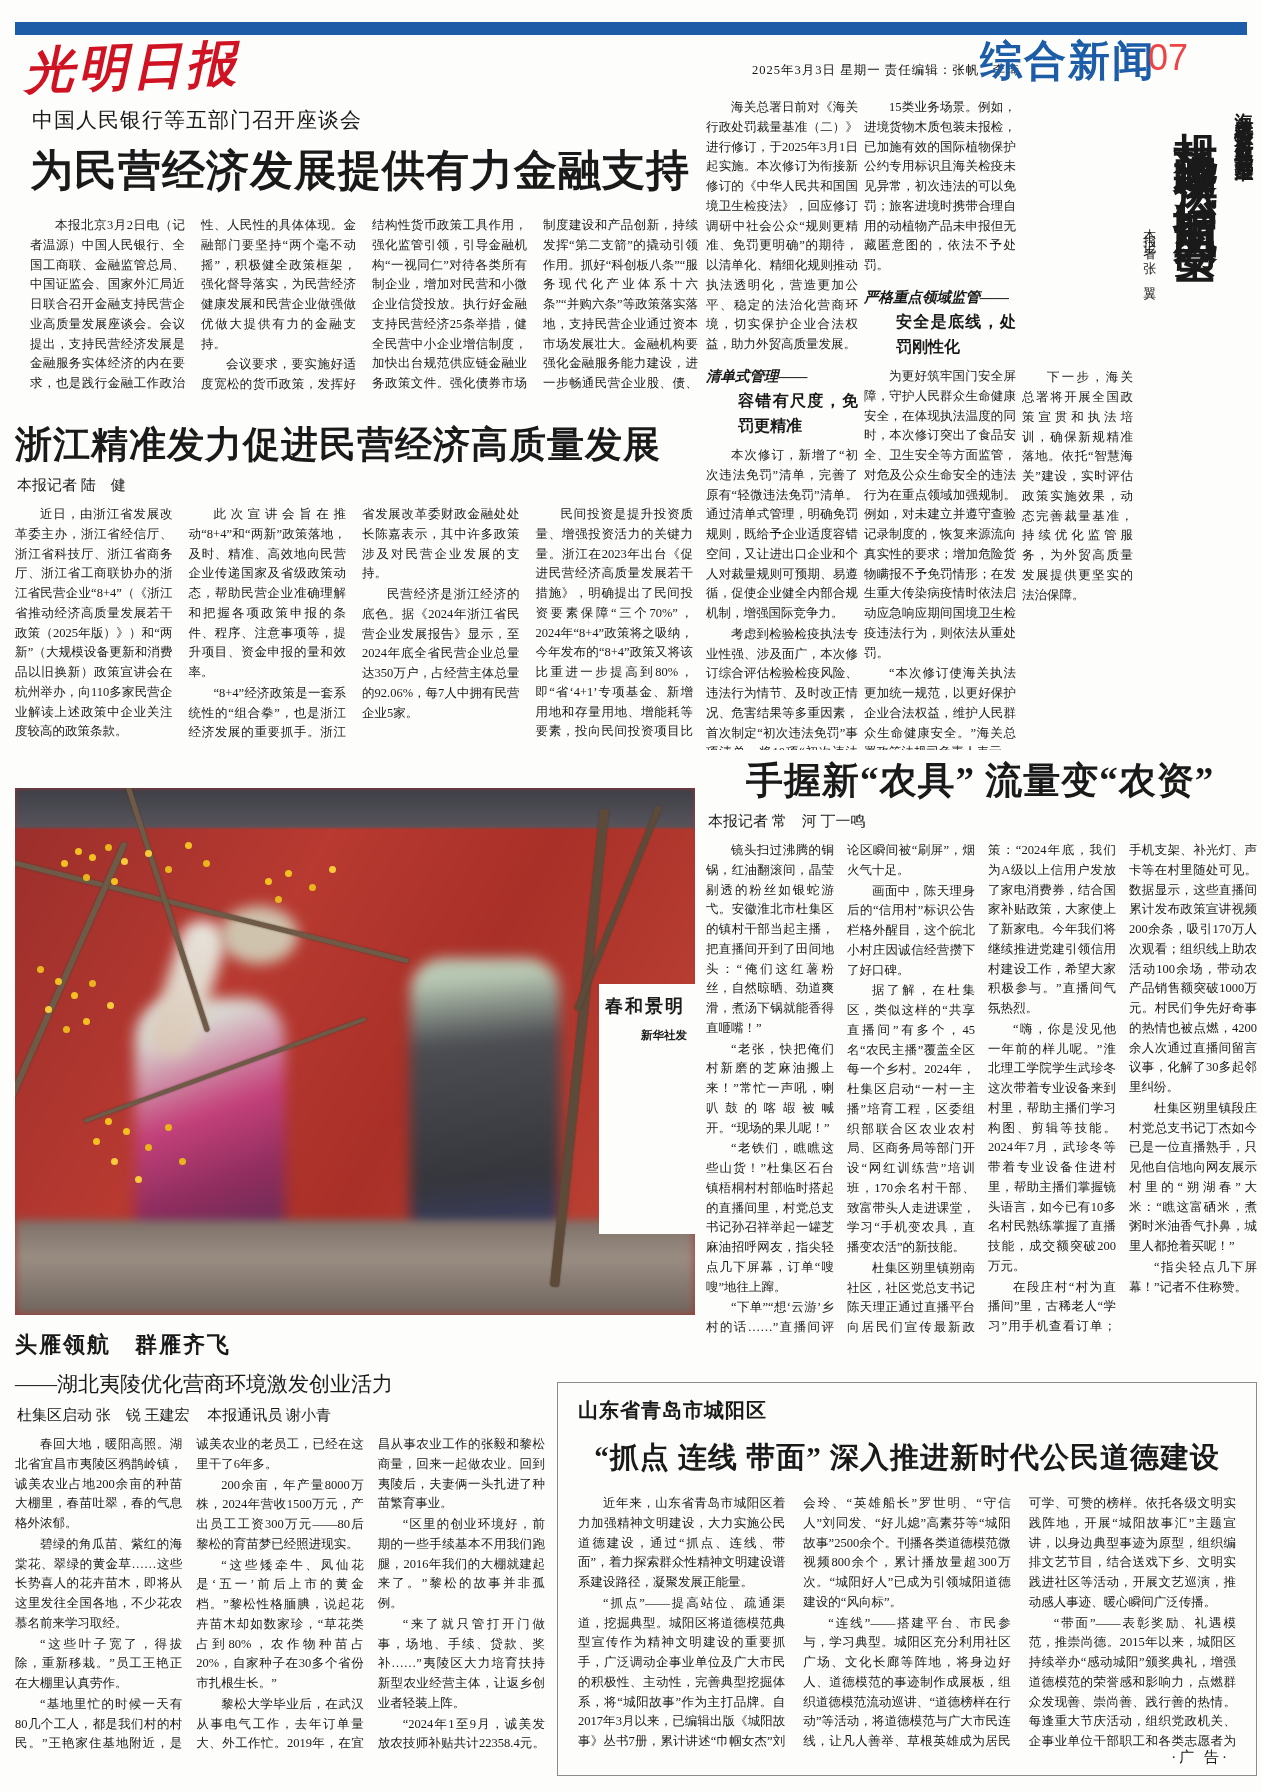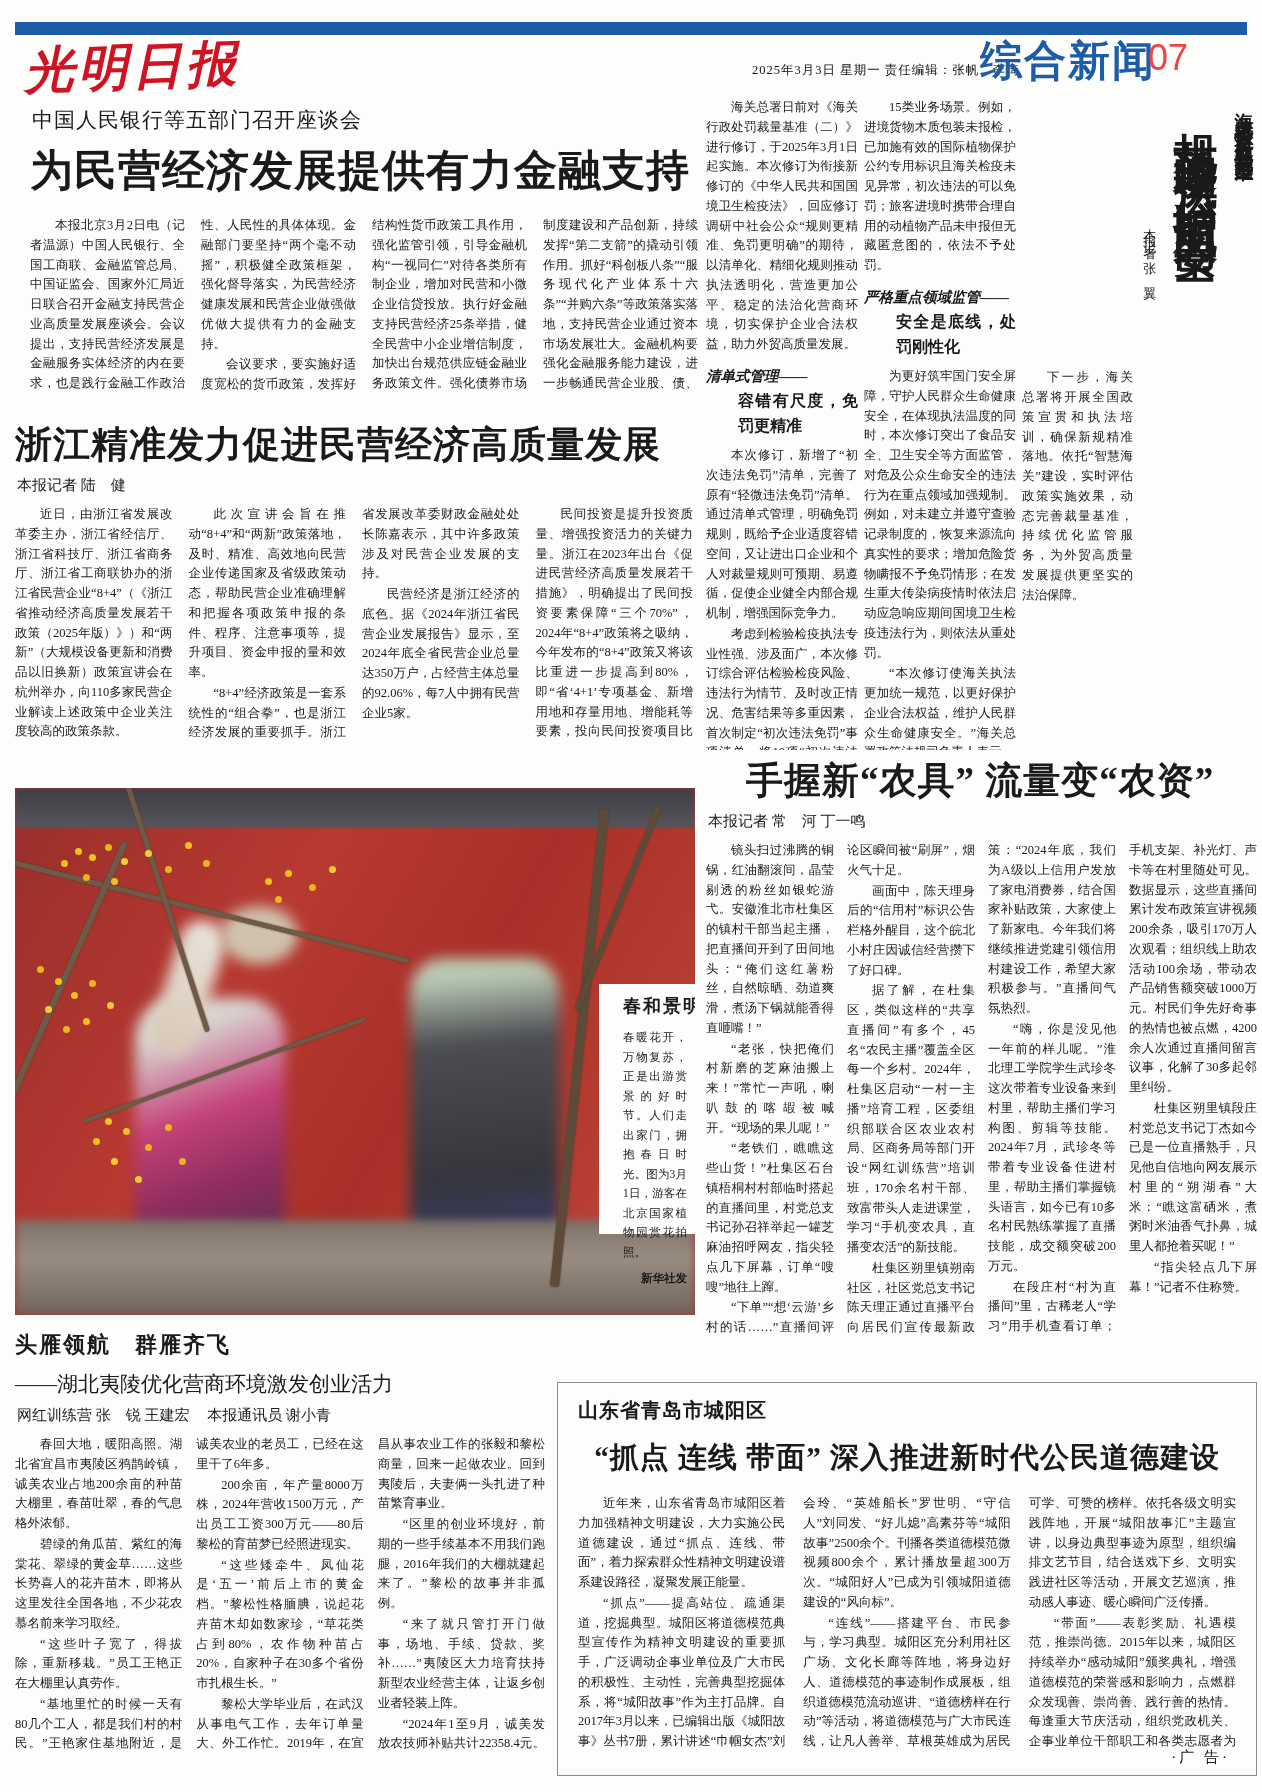--- a/index.html
+++ b/index.html
@@ -45,21 +45,21 @@
   .figure { position:absolute; filter:blur(7px); }
   .fig1-body { left:120px; top:210px; width:150px; height:260px; border-radius:40px;
              background:linear-gradient(160deg,#d9d7d2 15%,#c4417a 45%,#8e2d5e 70%,#5a2d52); }
   .fig1-arm { left:150px; top:130px; width:46px; height:140px; border-radius:22px; transform:rotate(18deg);
              background:linear-gradient(#e8e4dd,#d9c7b4); }
   .fig1-hat { left:205px; top:118px; width:78px; height:58px; border-radius:50%; background:#cfc3ae; }
   .fig2-body { left:395px; top:170px; width:150px; height:290px; border-radius:34px;
              background:linear-gradient(175deg,#b9c9b4 8%,#4c4d52 30%,#35363c 75%,#3a3f6e); }
   .branch { position:absolute; background:#6e5a47; border-radius:3px; box-shadow:0 0 2px #4c3c2e; }
   .blossoms { position:absolute; width:7px; height:7px; border-radius:50%; background:#f2c021; }
-  .caption-box { position:absolute; right:0; top:196px; width:96px; height:250px; background:#fdfdfc; padding:10px 8px 6px 24px; }
+  .caption-box { position:absolute; right:0; top:196px; width:96px; height:250px; background:#fdfdfc; padding:10px 8px 6px 4px; }
   .caption-title { font-size:18px; font-weight:900; letter-spacing:2px; text-align:center; margin-bottom:10px; white-space:nowrap; }
   .caption-text { font-size:11.5px; line-height:1.7; text-align:justify; }
   .caption-credit { font-size:11.5px; font-weight:bold; text-align:right; margin-top:8px; }
 
   
   .art-ty { position:absolute; left:15px; top:1330px; width:530px; }
   .art-ty h1 { font-size:22px; font-weight:900; letter-spacing:2px; }
   .art-ty h2 { font-size:21px; font-weight:normal; margin:10px 0 8px; }
   .art-ty .byline span.sep { margin-left:14px; }
   .art-ty .bodytext { columns:3; column-gap:14px; height:330px; overflow:hidden; }
@@ -136,30 +136,29 @@
     <div class="branch" style="left:150px;top:-10px;width:5px;height:260px;transform:rotate(-18deg);"></div>
     <div class="branch" style="left:560px;top:20px;width:9px;height:480px;transform:rotate(6deg);background:#5d4a39;"></div>
     <div class="branch" style="left:600px;top:10px;width:6px;height:220px;transform:rotate(22deg);background:#5d4a39;"></div>
     <div class="branch" style="left:60px;top:280px;width:300px;height:4px;transform:rotate(-20deg);"></div>
     <div class="blossoms" style="left:60px;top:60px;box-shadow:14px 6px #f2c021,30px -4px #e9b41c,46px 10px #f6ca3a,8px 26px #e9b41c,36px 30px #f2c021,70px 2px #f6ca3a,90px 18px #e9b41c,-14px 12px #f2c021,110px -6px #f2c021,128px 12px #e9b41c;"></div>
     <div class="blossoms" style="left:40px;top:190px;box-shadow:16px 14px #f2c021,34px 2px #e9b41c,-10px 28px #f6ca3a,8px 48px #e9b41c,28px 40px #f2c021,52px 24px #f6ca3a,-18px -12px #e9b41c;"></div>
     <div class="blossoms" style="left:90px;top:330px;box-shadow:18px 10px #f2c021,40px 26px #e9b41c,6px 40px #f6ca3a,60px 6px #e9b41c,-12px 20px #f2c021,30px 58px #f6ca3a,74px 40px #e9b41c;"></div>
     <div class="blossoms" style="left:250px;top:90px;box-shadow:20px -8px #f2c021,44px 6px #e9b41c,64px -12px #f6ca3a,10px 18px #e9b41c;"></div>
     <div class="caption-box">
       <div class="caption-title">春和景明</div>
-      <div class="caption-text">春暖花开，万物复苏，正是出游赏景的好时节。人们走出家门，拥抱春日时光。图为3月1日，游客在北京国家植物园赏花拍照。</div>
       <div class="caption-credit">新华社发</div>
     </div>
   </div>
 
   <div class="art-ty">
     <h1>头雁领航　群雁齐飞</h1>
     <h2>——湖北夷陵优化营商环境激发创业活力</h2>
     <div class="byline">
-      <span>网红训练营  张　锐  王建宏</span>
+      <span>杜集区启动  张　锐  王建宏</span>
       <span class="sep">本报通讯员  谢小青</span>
     </div>
     <div class="bodytext">
         <p>春回大地，暖阳高照。湖北省宜昌市夷陵区鸦鹊岭镇，诚美农业占地200余亩的种苗大棚里，春苗吐翠，春的气息格外浓郁。</p>
         <p>碧绿的角瓜苗、紫红的海棠花、翠绿的黄金草……这些长势喜人的花卉苗木，即将从这里发往全国各地，不少花农慕名前来学习取经。</p>
         <p>“这些叶子宽了，得拔除，重新移栽。”员工王艳正在大棚里认真劳作。</p>
         <p>“基地里忙的时候一天有80几个工人，都是我们村的村民。”王艳家住基地附近，是诚美农业的老员工，已经在这里干了6年多。</p>
         <p>200余亩，年产量8000万株，2024年营收1500万元，产出员工工资300万元——80后黎松的育苗梦已经照进现实。</p>
         <p>“这些矮牵牛、凤仙花是‘五一’前后上市的黄金档。”黎松性格腼腆，说起花卉苗木却如数家珍，“草花类占到80%，农作物种苗占20%，自家种子在30多个省份市扎根生长。”</p>
         <p>黎松大学毕业后，在武汉从事电气工作，去年订单量大、外工作忙。2019年，在宜昌从事农业工作的张毅和黎松商量，回来一起做农业。回到夷陵后，夫妻俩一头扎进了种苗繁育事业。</p>

